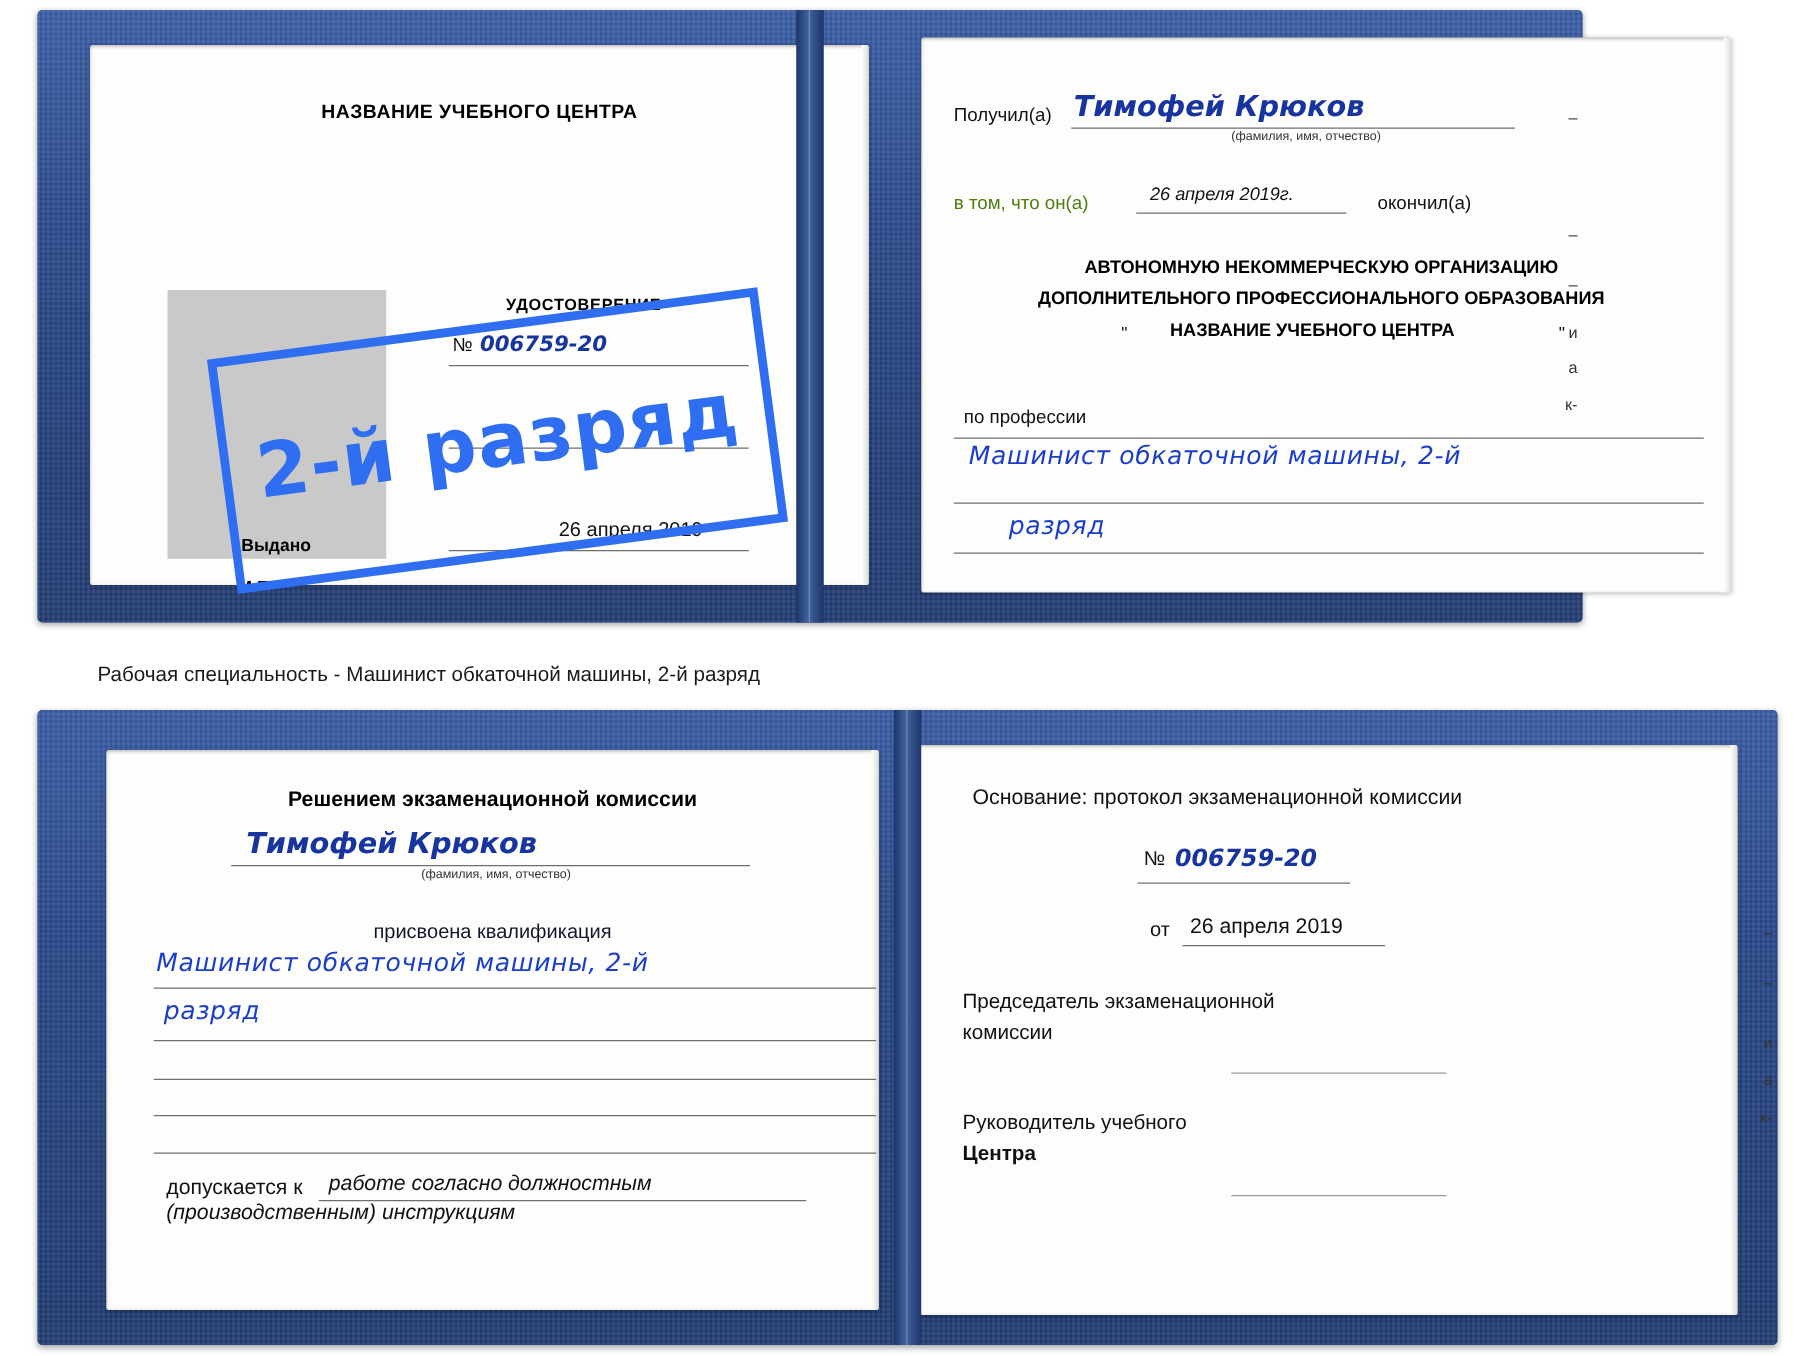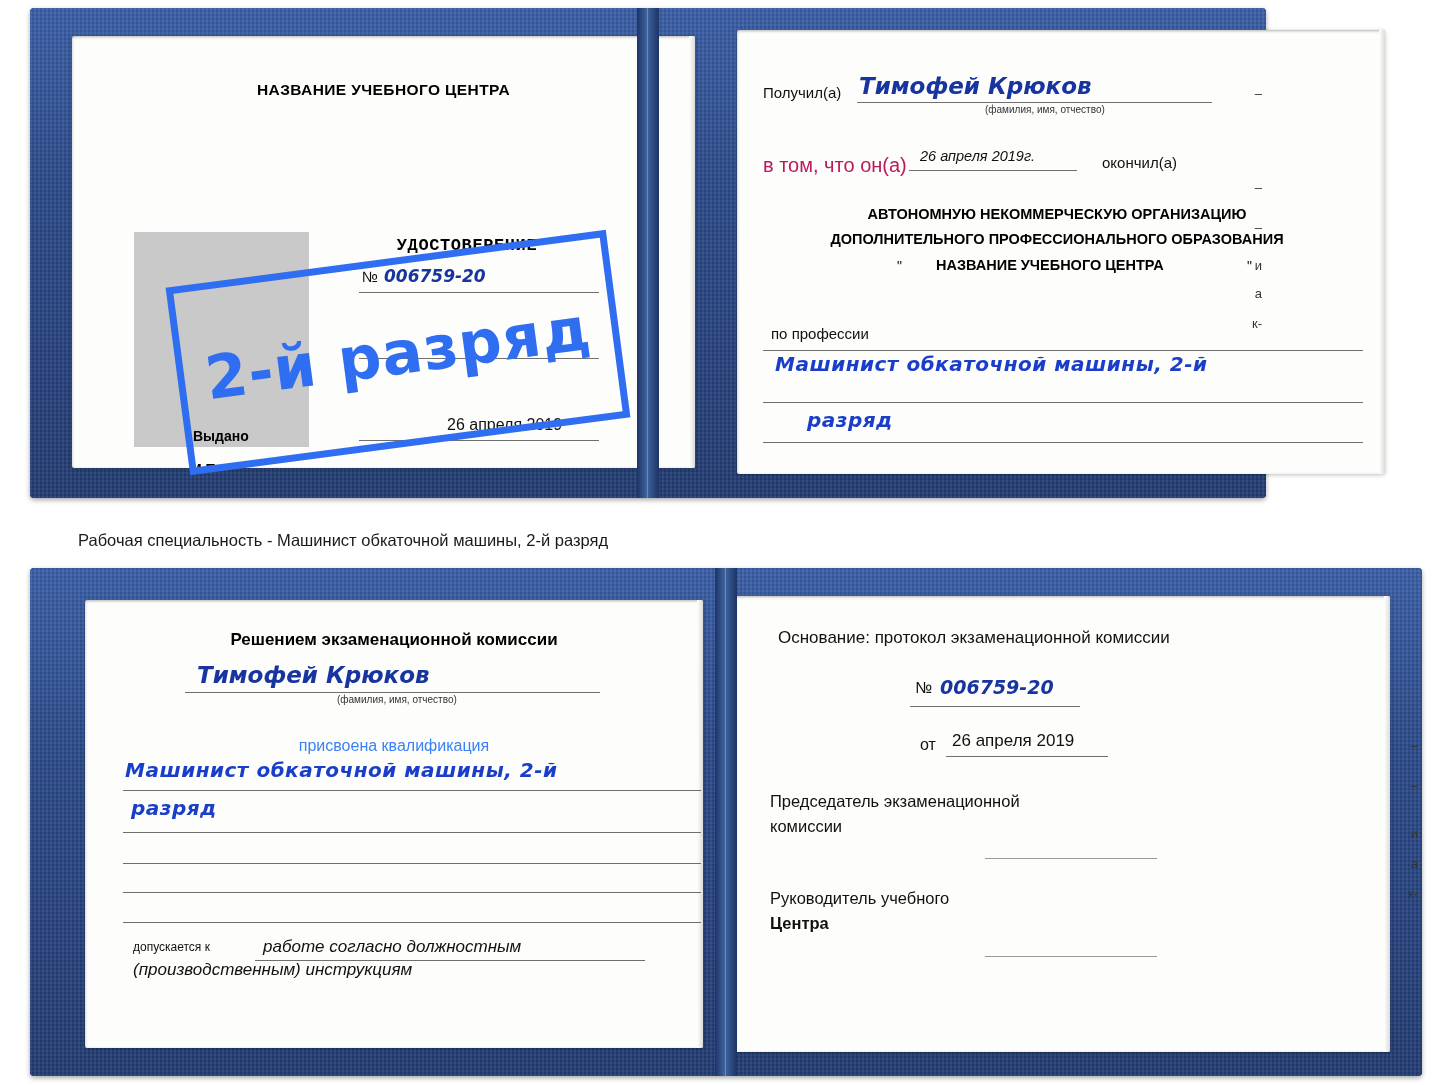--- a/index.html
+++ b/index.html
@@ -66,21 +66,20 @@
   .t{position:absolute;white-space:nowrap;}
   .bold{font-weight:bold;}
   .center{text-align:center;}
   .ln{position:absolute;border-bottom:1px solid #6f6f6f;height:0;}
   .ln.thin{border-bottom:1px solid #9a9a9a;}
   .hand{
     font-family:"DejaVu Sans", sans-serif;
     color:#1a3ec9;
     font-style:italic;
     letter-spacing:.5px;
-    font-weight:bold;
   }
   .hand-b{
     font-family:"DejaVu Sans", sans-serif;
     color:#17349f;
     font-style:italic;
     font-weight:bold;
   }
   .tiny{font-size:10px;color:#333;}
 
   
@@ -125,21 +124,21 @@
 <div class="book top">
   <div class="spine"></div>
 
   <div class="page pg-tl">
     <div class="sheet-edge"></div>
 
     <div class="t bold center" style="left:0;top:45px;width:100%;font-size:15.5px;letter-spacing:.4px;">НАЗВАНИЕ УЧЕБНОГО ЦЕНТРА</div>
 
     <div class="photo"></div>
 
-    <div class="t bold center" style="left:230px;top:200px;width:330px;font-size:17px;letter-spacing:.6px;font-family:Liberation Mono, monospace;">УДОСТОВЕРЕНИЕ</div>
+    <div class="t bold center" style="left:230px;top:200px;width:330px;font-size:13px;letter-spacing:.6px;">УДОСТОВЕРЕНИЕ</div>
 
     <div class="t" style="left:290px;top:232px;font-size:15px;color:#111;">№</div>
     <div class="t hand-b" style="left:312px;top:230px;font-size:17px;">006759-20</div>
     <div class="ln" style="left:287px;top:256px;width:240px;"></div>
 
     <div class="ln" style="left:287px;top:322px;width:240px;"></div>
 
     <div class="t bold" style="left:121px;top:392px;font-size:14px;">Выдано</div>
     <div class="t" style="left:375px;top:380px;font-size:16px;color:#111;">26 апреля 2019</div>
     <div class="ln" style="left:287px;top:404px;width:240px;"></div>
@@ -148,21 +147,21 @@
   </div>
 
   <div class="page pg-tr">
     <div class="sheet-edge"></div>
 
     <div class="t" style="left:26px;top:54px;font-size:15px;color:#111;">Получил(а)</div>
     <div class="t hand-b" style="left:122px;top:43px;font-size:23px;">Тимофей Крюков</div>
     <div class="ln" style="left:120px;top:72px;width:355px;"></div>
     <div class="t tiny" style="left:248px;top:74px;">(фамилия, имя, отчество)</div>
 
-    <div class="t" style="left:26px;top:124px;font-size:20px;color:#be185d;">в том, что он(а)</div>
+    <div class="t" style="left:26px;top:124px;font-size:15px;color:#4d7c0f;">в том, что он(а)</div>
     <div class="t" style="left:183px;top:118px;font-size:14.5px;font-style:italic;color:#111;">26 апреля 2019г.</div>
     <div class="ln" style="left:172px;top:140px;width:168px;"></div>
     <div class="t" style="left:365px;top:124px;font-size:15px;color:#111;">окончил(а)</div>
 
     <div class="t bold center" style="left:10px;top:201px;width:620px;font-size:14.5px;">ДОПОЛНИТЕЛЬНОГО ПРОФЕССИОНАЛЬНОГО ОБРАЗОВАНИЯ</div>
     <div class="t bold center" style="left:10px;top:176px;width:620px;font-size:14.5px;">АВТОНОМНУЮ НЕКОММЕРЧЕСКУЮ ОРГАНИЗАЦИЮ</div>
     <div class="t" style="left:160px;top:228px;font-size:14px;color:#111;">"</div>
     <div class="t bold" style="left:199px;top:227px;font-size:14.5px;">НАЗВАНИЕ УЧЕБНОГО ЦЕНТРА</div>
     <div class="t" style="left:510px;top:228px;font-size:14px;color:#111;">"</div>
 
@@ -195,32 +194,32 @@
 
   <div class="page pg-bl">
     <div class="sheet-edge"></div>
 
     <div class="t bold center" style="left:0;top:30px;width:100%;font-size:17px;">Решением экзаменационной комиссии</div>
 
     <div class="t hand-b" style="left:112px;top:62px;font-size:23px;">Тимофей Крюков</div>
     <div class="ln" style="left:100px;top:92px;width:415px;"></div>
     <div class="t tiny" style="left:252px;top:94px;">(фамилия, имя, отчество)</div>
 
-    <div class="t" style="left:0;top:137px;width:100%;text-align:center;font-size:16px;color:#3b82f6;">присвоена квалификация</div>
+    <div class="t" style="left:0;top:137px;width:100%;text-align:center;font-size:16px;color:#0f172a;">присвоена квалификация</div>
 
     <div class="t hand" style="left:40px;top:158px;font-size:20px;">Машинист обкаточной машины, 2-й</div>
     <div class="ln" style="left:38px;top:190px;width:578px;"></div>
 
     <div class="t hand" style="left:46px;top:196px;font-size:20px;">разряд</div>
     <div class="ln" style="left:38px;top:232px;width:578px;"></div>
     <div class="ln" style="left:38px;top:263px;width:578px;"></div>
     <div class="ln" style="left:38px;top:292px;width:578px;"></div>
     <div class="ln" style="left:38px;top:322px;width:578px;"></div>
 
-    <div class="t" style="left:48px;top:340px;font-size:12px;color:#111;">допускается к</div>
+    <div class="t" style="left:48px;top:340px;font-size:17px;color:#111;">допускается к</div>
     <div class="t" style="left:178px;top:337px;font-size:17px;font-style:italic;color:#111;">работе согласно должностным</div>
     <div class="ln" style="left:170px;top:360px;width:390px;"></div>
     <div class="t" style="left:48px;top:360px;font-size:17px;font-style:italic;color:#111;">(производственным) инструкциям</div>
   </div>
 
   <div class="page pg-br">
     <div class="sheet-edge"></div>
 
     <div class="t" style="left:60px;top:32px;font-size:17px;color:#111;">Основание: протокол экзаменационной комиссии</div>
 

